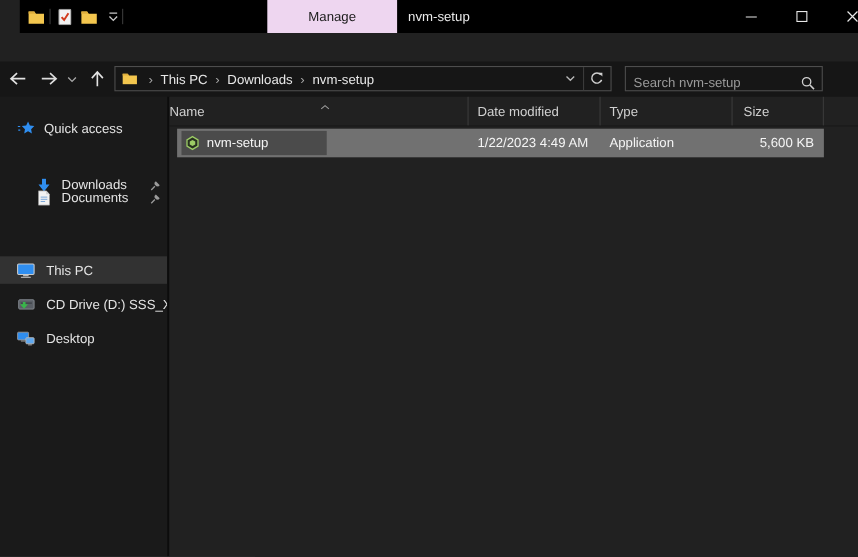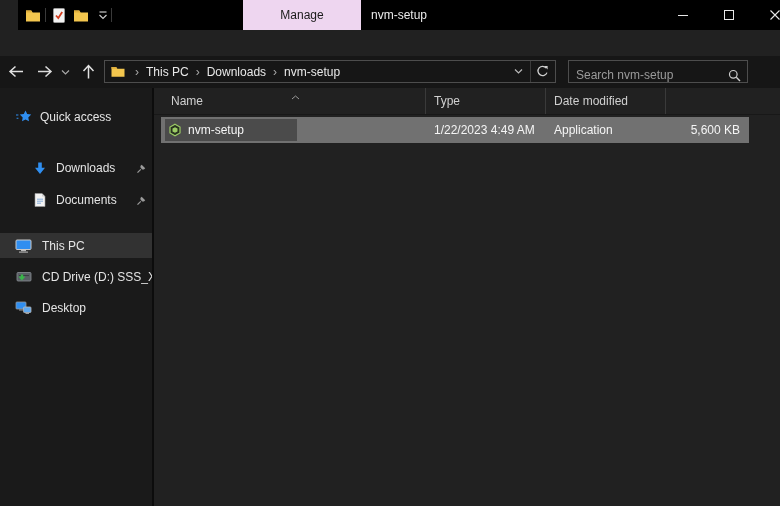--- a/index.html
+++ b/index.html
@@ -199,21 +199,21 @@
       </span>
       <span class="lbl" style="left:56px">Downloads</span>
       <span class="pin">
         <svg width="11" height="11" viewBox="0 0 11 11">
             <path d="M1.5 9.7 L4.8 6.4" stroke="#9b9b9b" stroke-width="1.2"></path>
             <path d="M5.7 1.8 L9.2 5.3 L7.9 6.6 L6.2 6.4 L4.6 4.8 L4.4 3.1 Z" fill="#9b9b9b"></path>
           </svg>
       </span>
     </div>
 
-    <div class="side-row" style="top:100px;height:24px">
+    <div class="side-row" style="top:80px;height:24px">
       <span class="ico" style="left:34px">
         <svg width="12" height="14" viewBox="0 0 12 14">
             <path d="M1 .5 h7 l3 3 v10 H1 z" fill="#f2f2f2" stroke="#9a9a9a" stroke-width="0.6"></path>
             <path d="M8 .5 l3 3 H8 z" fill="#cfcfcf"></path>
             <path d="M3 6.2 h6 M3 8.2 h6 M3 10.2 h4" stroke="#7aa7d9" stroke-width="0.9"></path>
           </svg>
       </span>
       <span class="lbl" style="left:56px">Documents</span>
       <span class="pin">
         <svg width="11" height="11" viewBox="0 0 11 11">
@@ -257,28 +257,31 @@
       </span>
       <span class="lbl" style="left:42px">Desktop</span>
     </div>
   </div>
 
   <div class="body-div"></div>
 
   <div class="content">
 
     <div class="colheaders">
-      <div class="colcell" style="width:272px;padding-left:17px">
+      <div class="colcell" style="width:272px;">
         <span>Name</span>
+      </div>
+      <div class="colcell" style="width:120px;padding-left:8px">
+        <span>Date modified</span>
       </div>
       <div class="colcell" style="width:120px;padding-left:8px">
         <span>Type</span>
       </div>
-      <div class="colcell" style="width:120px;padding-left:8px">
-        <span>Date modified</span>
+      <div class="colcell" style="width:83px;padding-left:10px">
+        <span>Size</span>
       </div>
       <div class="sort-chev">
         <svg width="9" height="5" viewBox="0 0 9 5">
             <path d="M1 4 L4.5 1 L8 4" stroke="#9a9a9a" stroke-width="1" fill="none"></path>
           </svg>
       </div>
     </div>
 
     <div class="filerow">
       <div class="row-band"></div>

